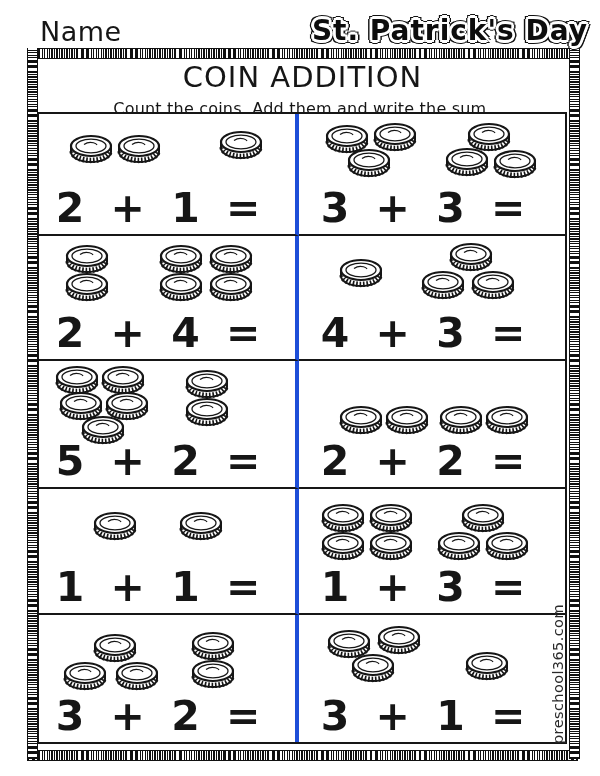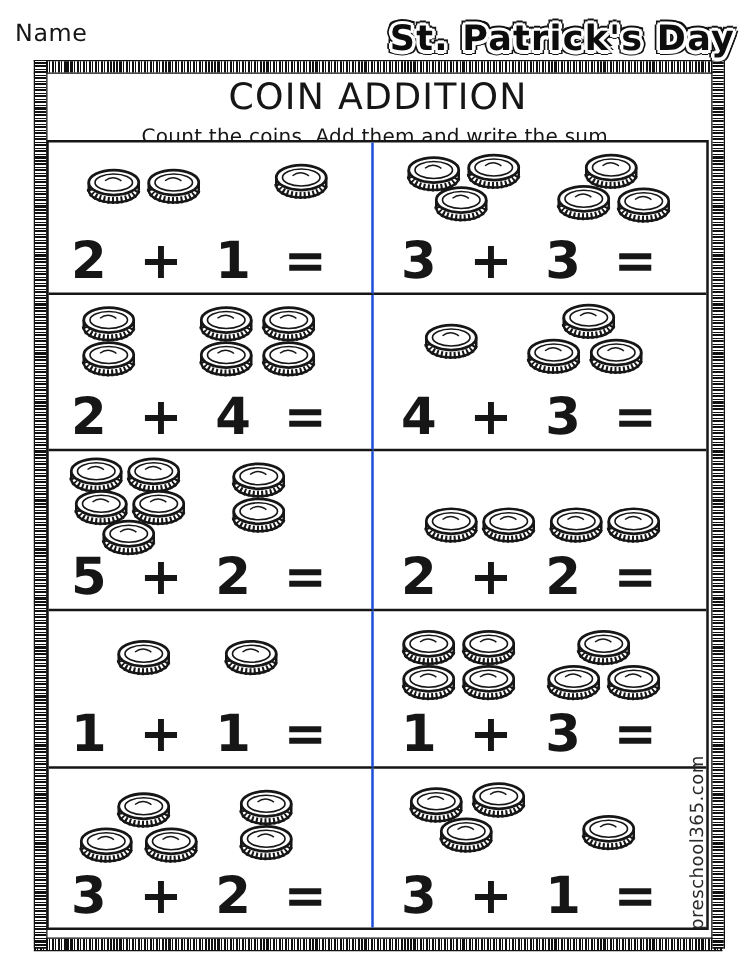--- a/index.html
+++ b/index.html
@@ -6,22 +6,22 @@
   .page{
     position:relative;
     width:600px;height:776px;
     background:#ffffff;
     font-family:"DejaVu Sans", sans-serif;
     color:#161616;
     overflow:hidden;
   }
   
   .name-label{
-    position:absolute;left:12px;top:16px;
-    font-size:19px;letter-spacing:0.5px;
+    position:absolute;left:40px;top:16px;
+    font-size:27px;letter-spacing:0.5px;
   }
   .brand-logo{
     position:absolute;top:14px;right:12px;
     font-size:28px;font-weight:bold;letter-spacing:1px;
     color:#0d0d0d;z-index:6;white-space:nowrap;
     text-shadow:
       -2px -2px 0 #fff, 2px -2px 0 #fff, -2px 2px 0 #fff, 2px 2px 0 #fff,
       -2.8px 0 0 #fff, 2.8px 0 0 #fff, 0 -2.8px 0 #fff, 0 2.8px 0 #fff,
       -4.2px 0 0 #111, 4.2px 0 0 #111, 0 -4.2px 0 #111, 0 4.2px 0 #111,
       -3.2px -3.2px 0 #111, 3.2px -3.2px 0 #111, -3.2px 3.2px 0 #111, 3.2px 3.2px 0 #111;
@@ -61,21 +61,21 @@
     position:absolute;left:37px;top:112px;width:530px;height:632px;
     display:grid;
     grid-template-columns:260px 1fr;
     grid-template-rows:122px 125px 128px 126px 1fr;
     border:2px solid #161616;
     box-sizing:border-box;
     background:#fff;
   }
   .cell{
     position:relative;
-    border-right:2px solid #1d4ed8;
+    border-right:4px solid #1d4ed8;
     border-bottom:2px solid #161616;
   }
   .cell:nth-child(2n){border-right:none;}
   .cell:nth-child(9),.cell:nth-child(10){border-bottom:none;padding-left:36px;}
   .coins{position:absolute;inset:0;}
   .coin{position:absolute;width:44px;height:30px;overflow:visible;}
   .equation{
     position:absolute;left:0;right:12px;bottom:5px;
     text-align:center;
     font-size:41px;line-height:1;font-weight:bold;letter-spacing:6px;

